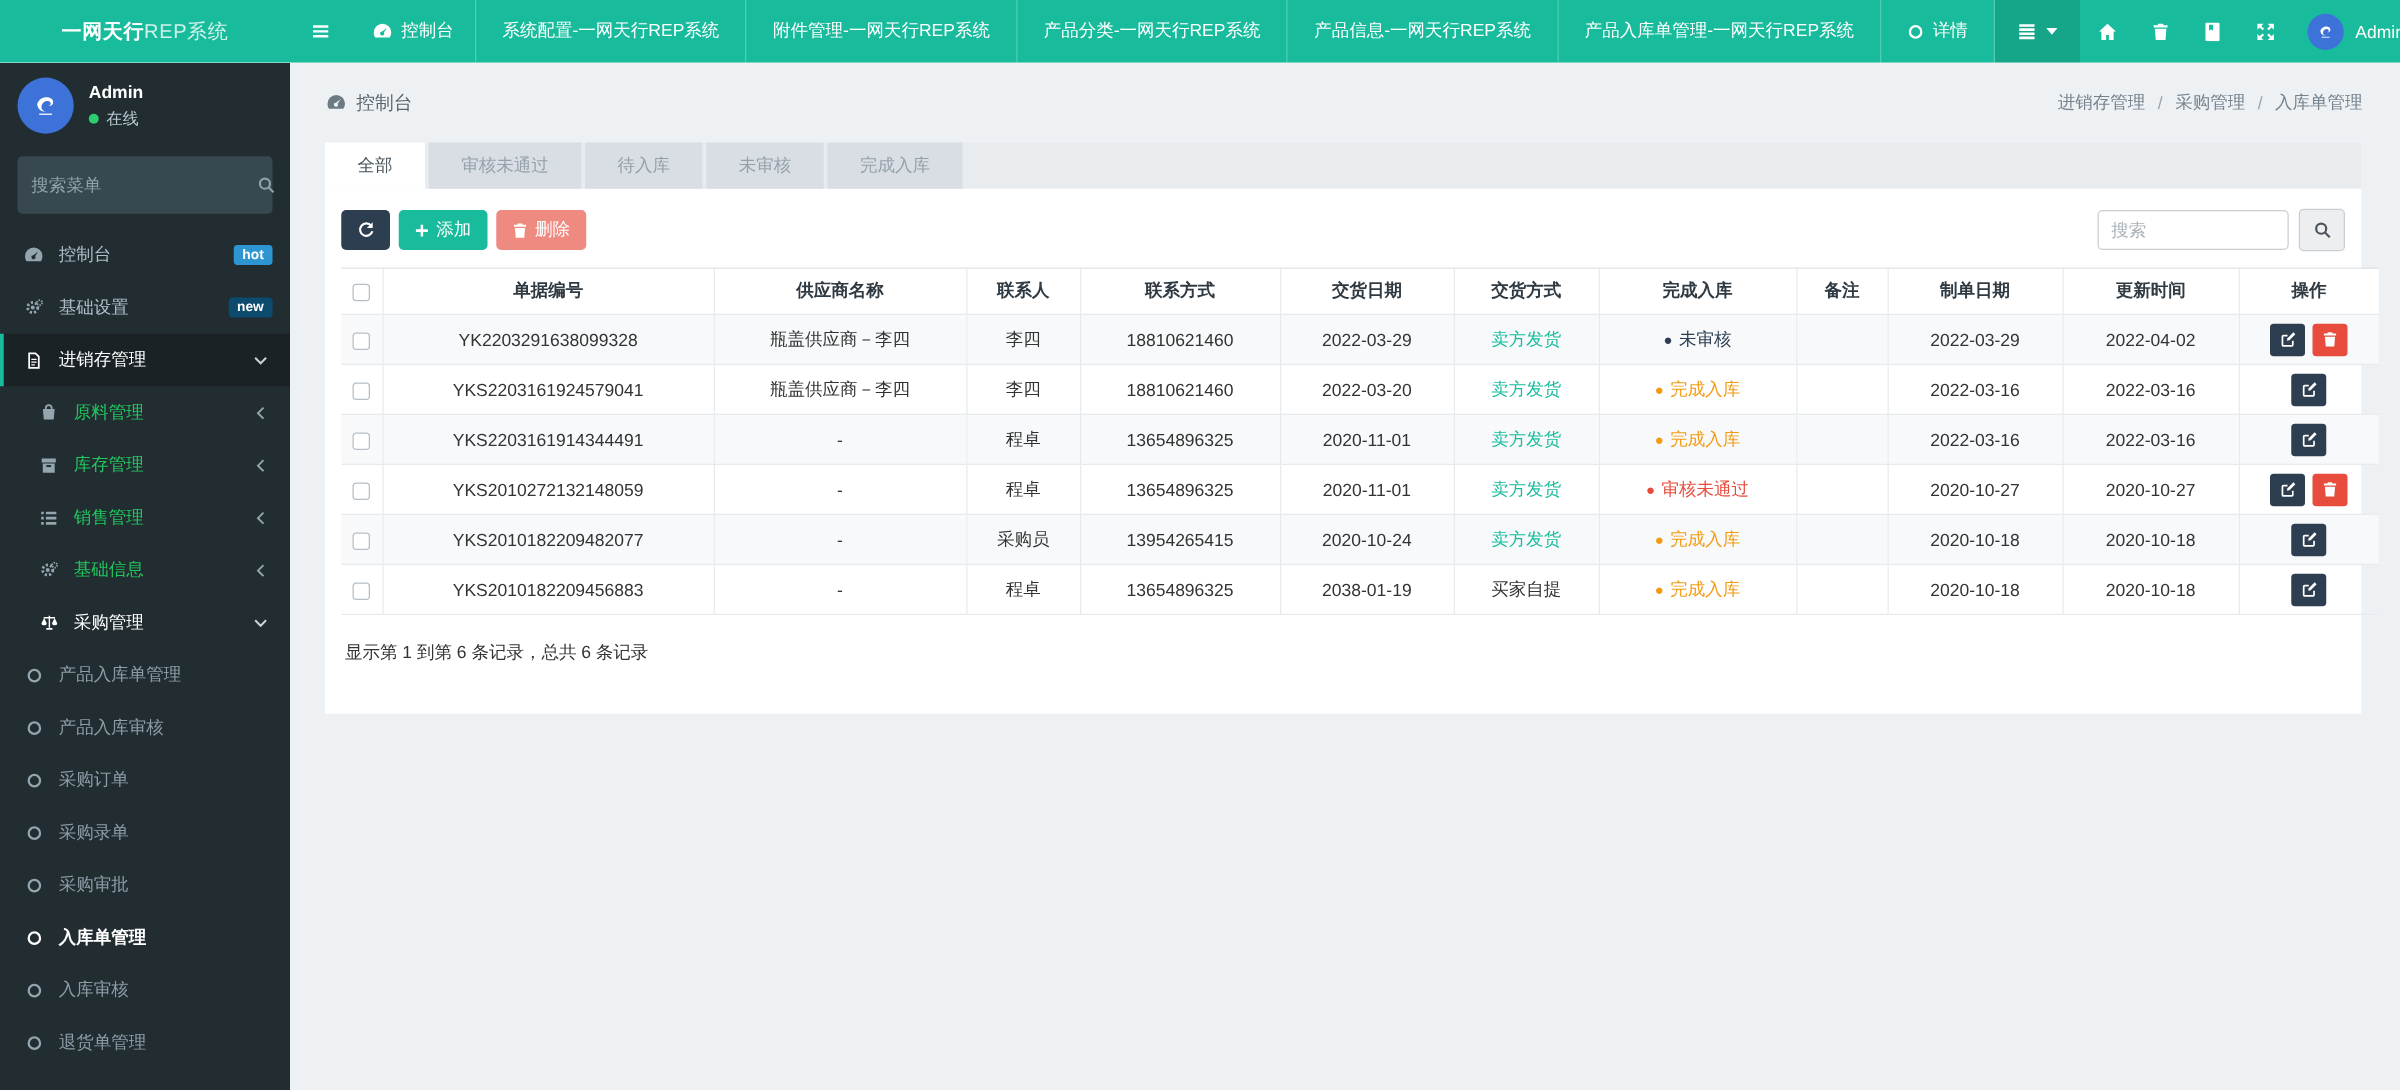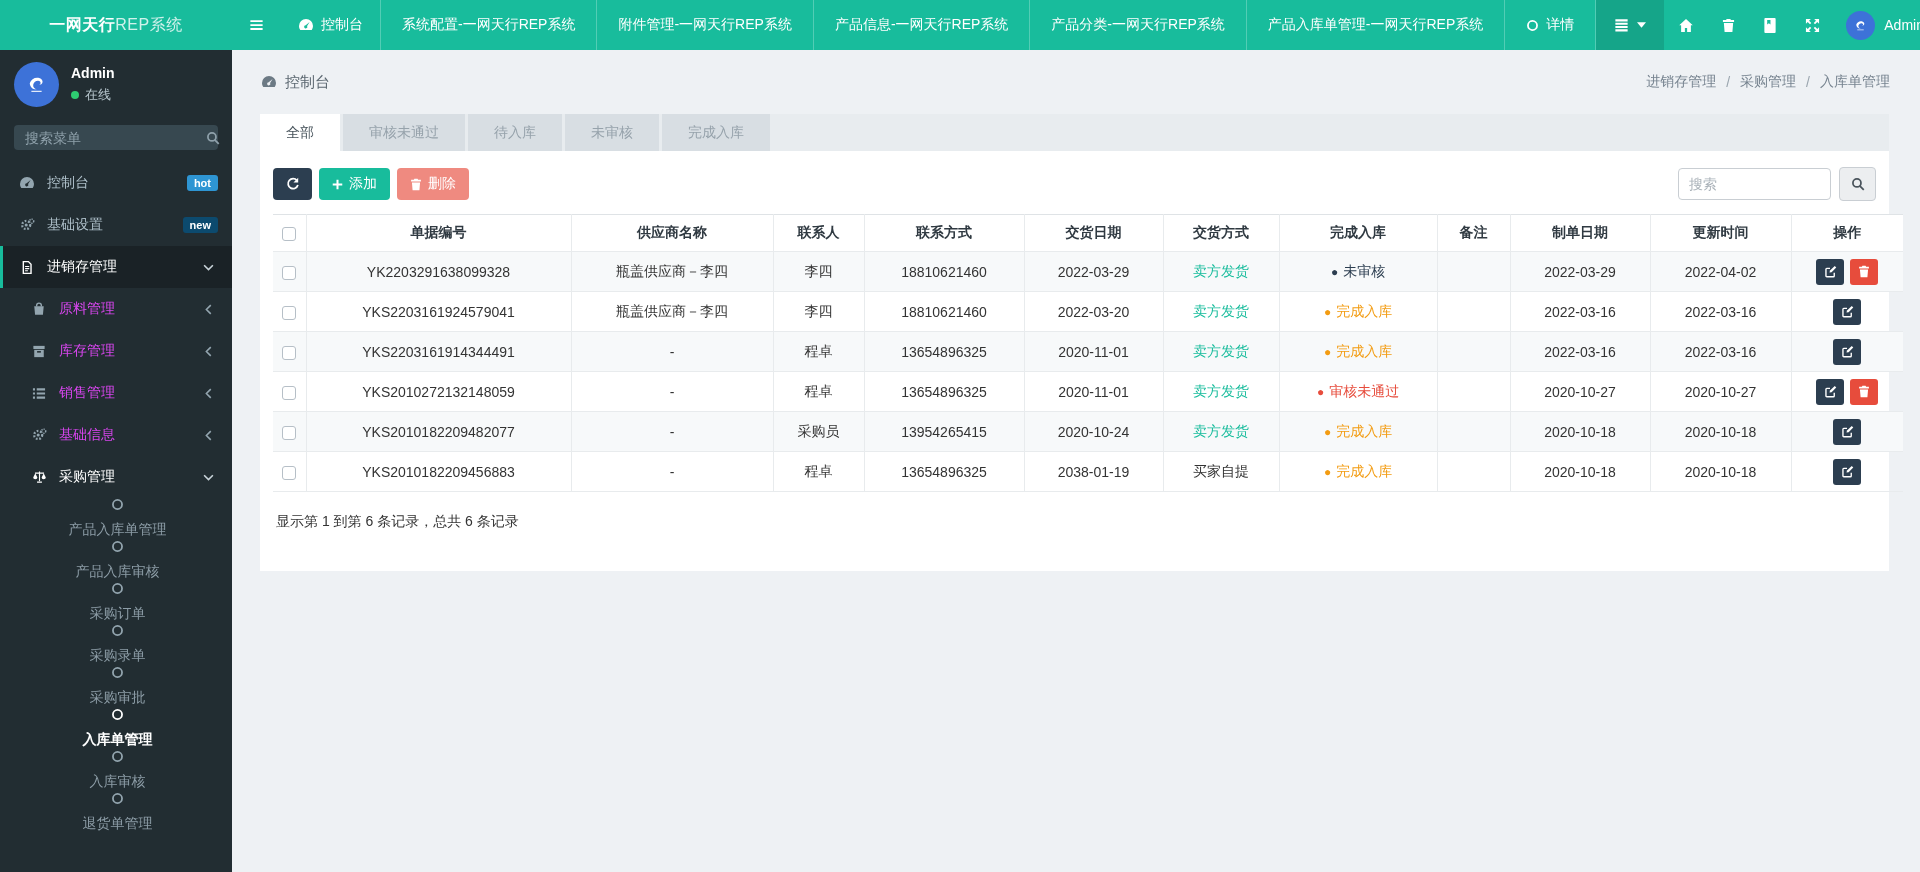--- a/index.html
+++ b/index.html
@@ -24,29 +24,29 @@
   .avatar { border-radius:50%; background:#3d72d8; display:flex; align-items:center; justify-content:center; overflow:hidden; }
   .avatar.sm { width:29px; height:29px; }
   .avatar.lg { width:45px; height:45px; }
 
   
   .sidebar { position:fixed; top:50px; left:0; width:232px; bottom:0; background:var(--sidebar-bg,#222d32); z-index:20; }
   .user-panel { display:flex; align-items:center; gap:12px; padding:12px 14px 10px; }
   .user-name { color:#fff; font-weight:bold; font-size:14px; margin-bottom:5px; }
   .user-status { color:#b8c7ce; font-size:13px; display:flex; align-items:center; gap:6px; }
   .dot { width:8px; height:8px; border-radius:50%; display:inline-block; }
-  .side-search { margin:8px 14px 4px; height:25px; background:#374850; border-radius:4px; display:flex; align-items:center; padding:0 11px; }
+  .side-search { margin:8px 14px 4px; height:46px; background:#374850; border-radius:4px; display:flex; align-items:center; padding:0 11px; }
   .side-search input { flex:1; background:transparent; border:none; outline:none; color:#c6d2d8; font-size:14px; font-family:inherit; }
   .side-search input::placeholder { color:#8fa1ab; }
   .side-search .icon { color:#8fa1ab; }
   .menu { margin-top:12px; }
   .menu-item { height:42px; display:flex; align-items:center; gap:10px; padding:0 14px; font-size:14px; color:#aebfc9; cursor:pointer; border-left:3px solid transparent; }
   .menu-item .icon { width:20px; color:#93a5af; }
-  .menu-item.lvl2 { padding-left:26px; color:#d946ef; }
-  .menu-item.lvl3 { color:#8d9da7;flex-direction:column; }
+  .menu-item.lvl2 { padding-left:26px; color:#22c55e; }
+  .menu-item.lvl3 { color:#8d9da7; }
   .menu-item.active-parent { background:#1a2226; border-left-color:var(--teal,#18bc9c); color:#fff; }
   .menu-item.active-parent .icon { color:#fff; }
   .menu-item.expanded { color:#fff; }
   .menu-item.expanded .icon { color:#fff; }
   .menu-item.sub-active { color:#fff; font-weight:bold; }
   .menu-item.sub-active .icon { color:#fff; }
   .menu-badge { margin-left:auto; font-size:11px; font-weight:bold; color:#fff; padding:2px 7px; border-radius:3px; }
   .chev { margin-left:auto; color:#6e7f88; }
   .menu-item.expanded .chev, .menu-item.active-parent .chev { color:#c9d4da; }
 
@@ -117,24 +117,24 @@
       <span>控制台</span>
     </div>
     <div id="nav-tabs" style="display:flex;align-items:stretch;">
         <div class="nav-item nav-tab">
           <span>系统配置-一网天行REP系统</span>
         </div>
         <div class="nav-item nav-tab">
           <span>附件管理-一网天行REP系统</span>
         </div>
         <div class="nav-item nav-tab">
-          <span>产品信息-一网天行REP系统</span>
+          <span>产品分类-一网天行REP系统</span>
         </div>
         <div class="nav-item nav-tab">
-          <span>产品分类-一网天行REP系统</span>
+          <span>产品信息-一网天行REP系统</span>
         </div>
         <div class="nav-item nav-tab">
           <span>产品入库单管理-一网天行REP系统</span>
         </div>
         <div class="nav-item nav-tab">
           <span class="icon">
             <svg width="13" height="13" viewBox="0 0 16 16">
               <circle cx="8" cy="8" r="5.6" fill="none" stroke="currentColor" stroke-width="2.2"></circle>
             </svg>
           </span>

